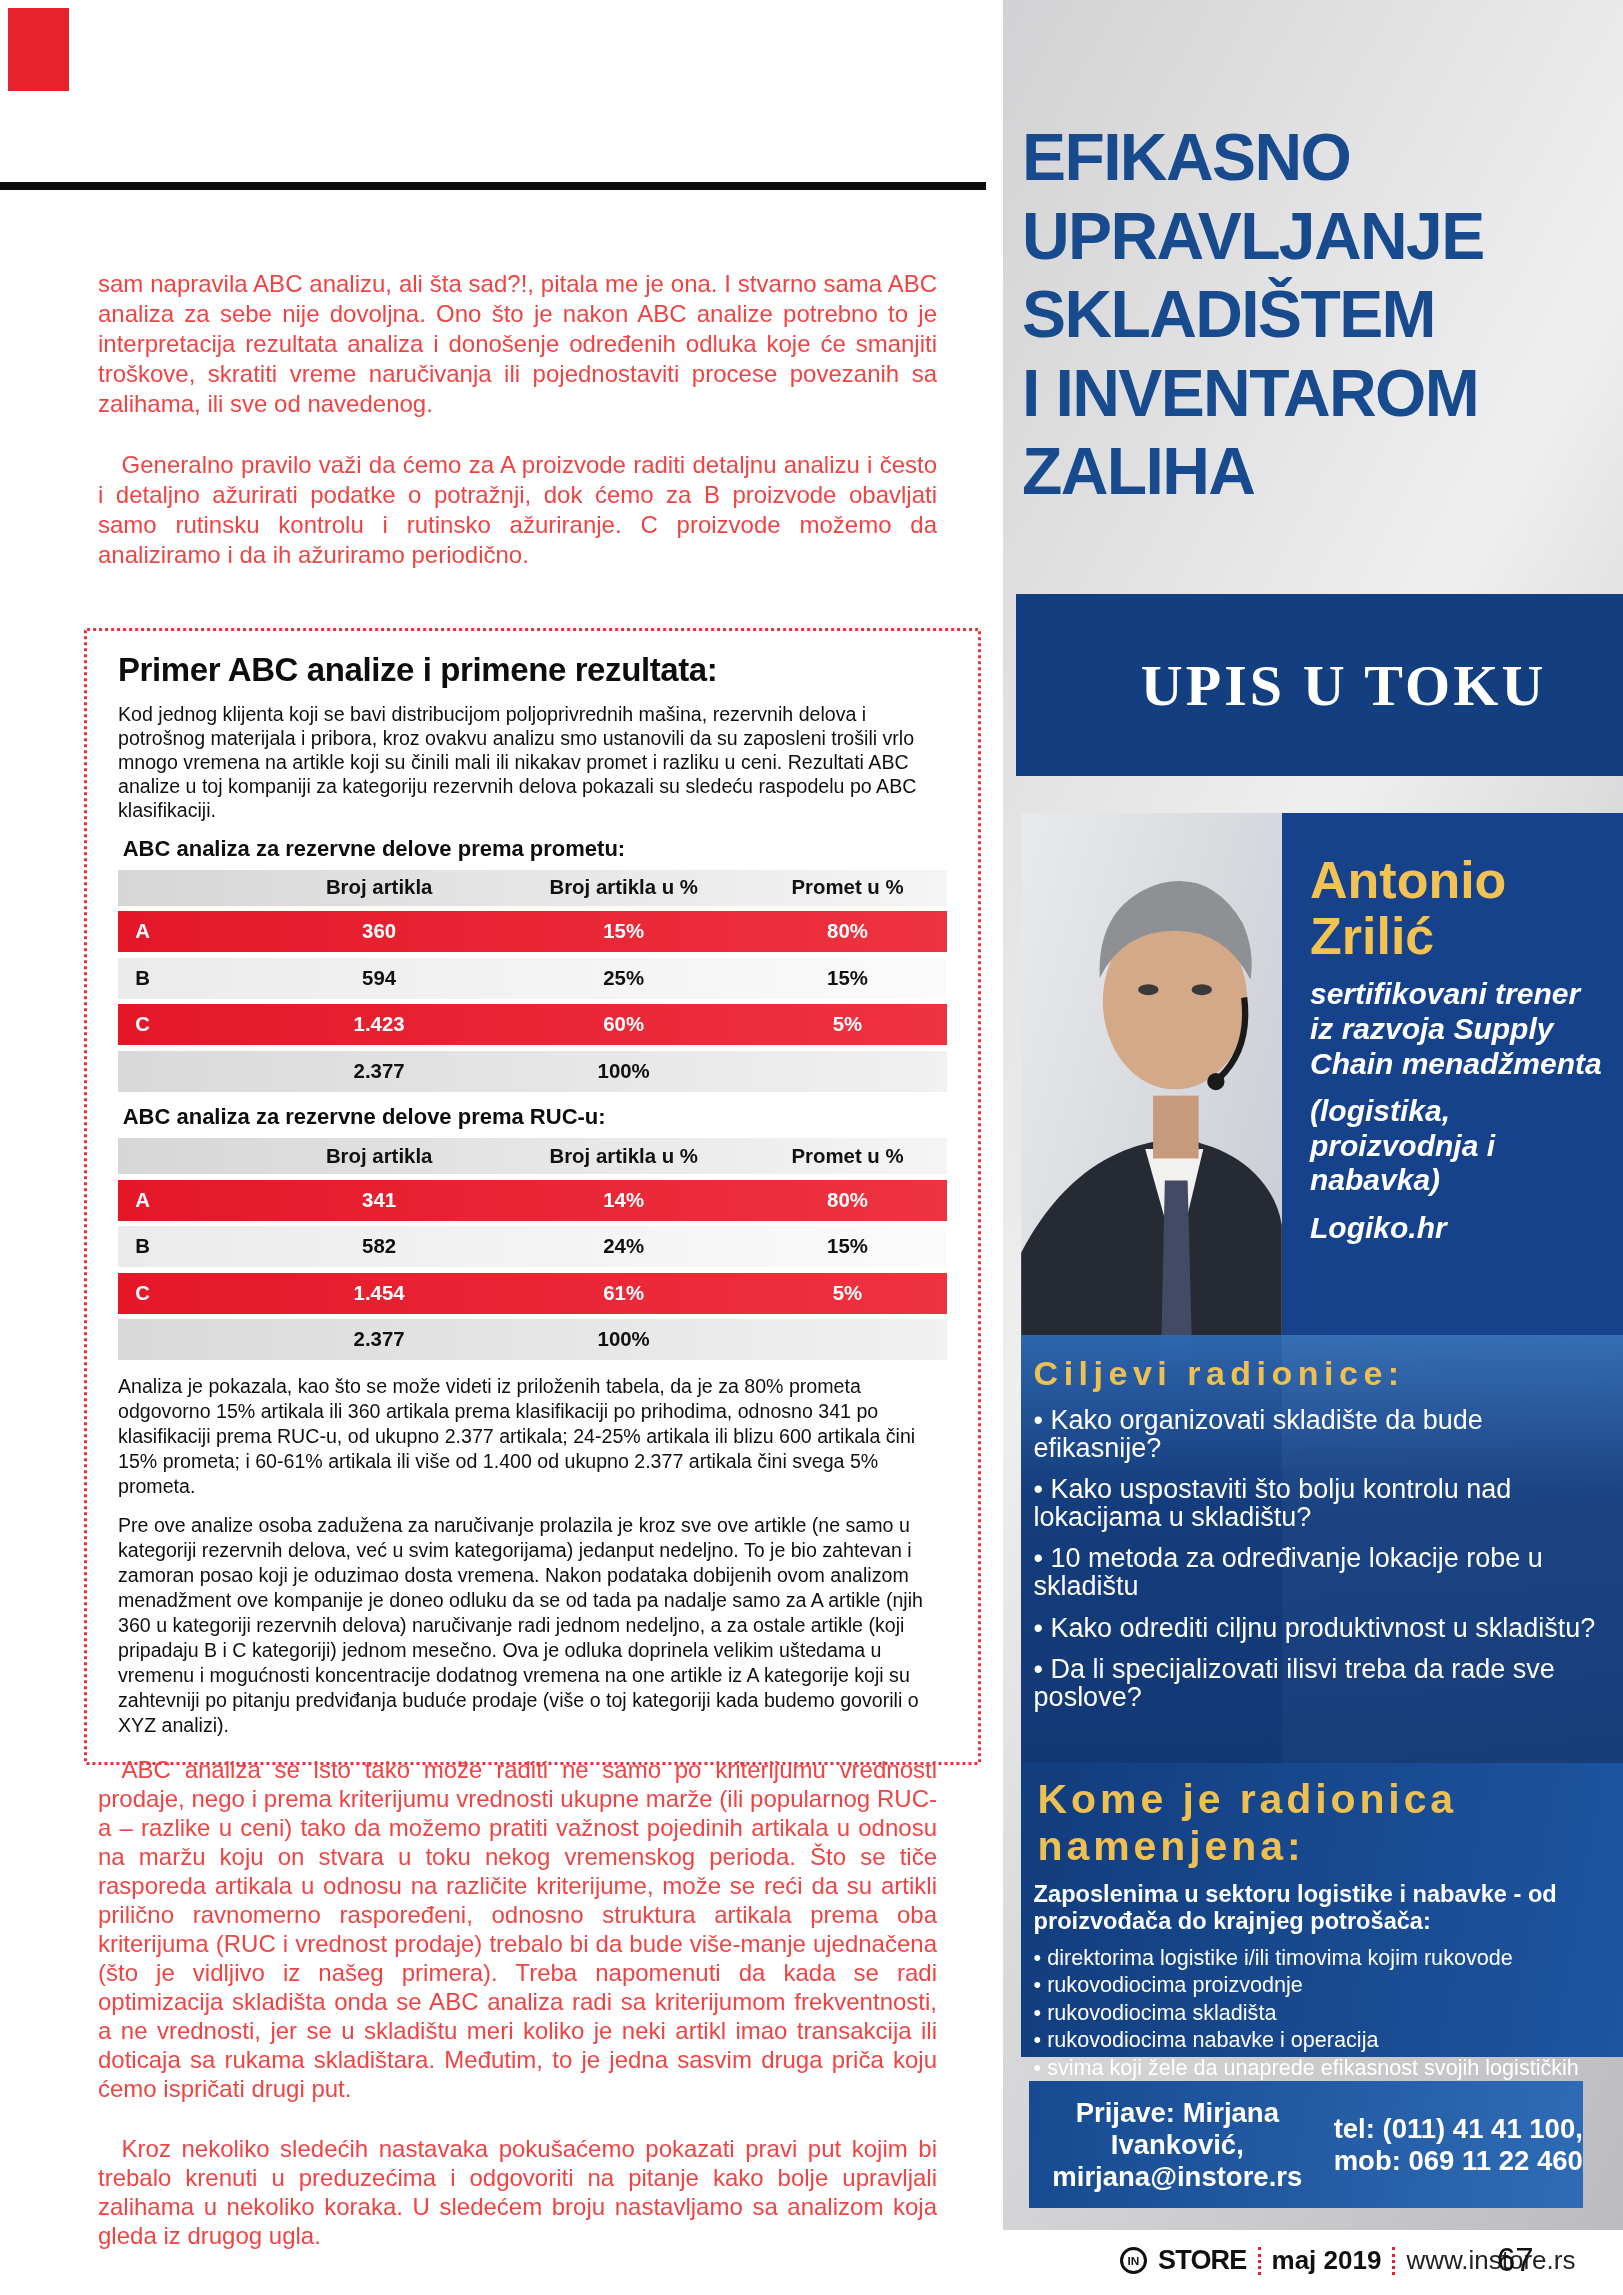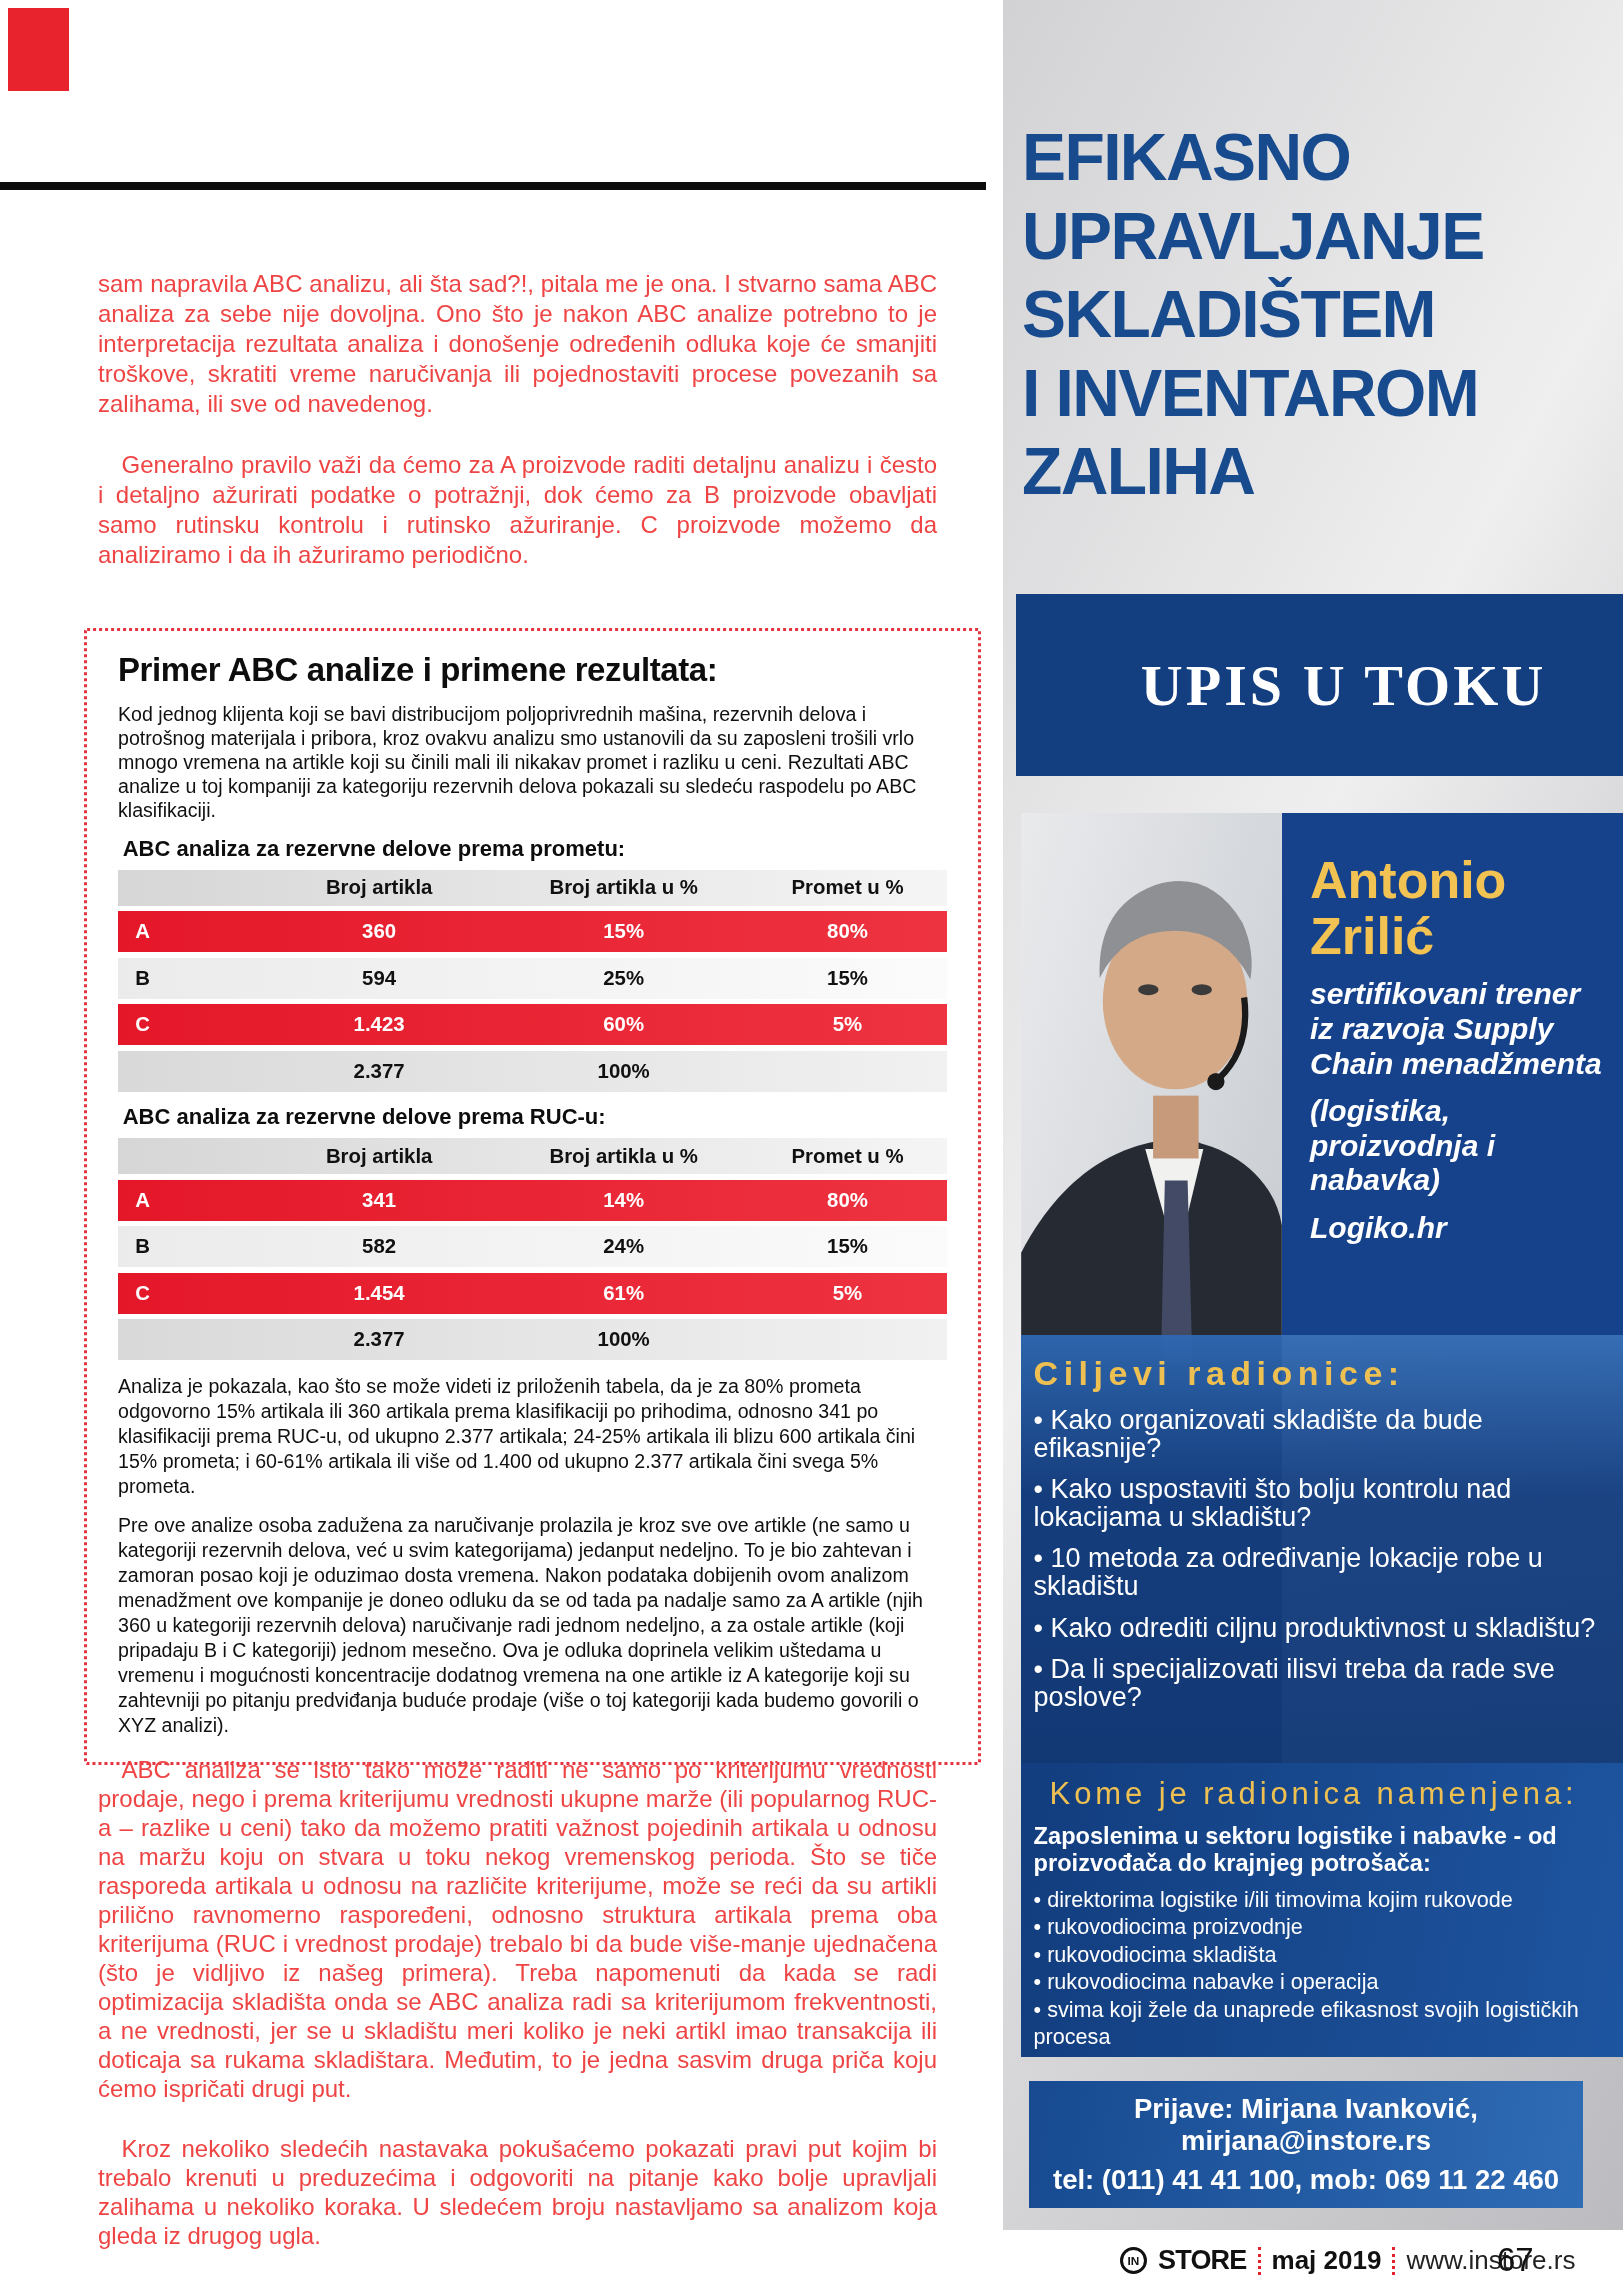--- a/index.html
+++ b/index.html
@@ -52,27 +52,27 @@
   .name-line{color:#f2c353;font-weight:bold;font-size:52px;line-height:1.08;}
   .cred{color:#ffffff;font-weight:bold;font-style:italic;font-size:30px;line-height:1.16;margin-top:12.6px;}
   .goals{position:absolute;left:18px;top:1335px;width:602px;height:528px;box-sizing:border-box;
       background:linear-gradient(180deg,rgba(46,104,178,0.95) 0%,rgba(20,62,128,0.96) 30%,rgba(17,55,115,0.97) 100%);
       padding:19px 19px 0 12.6px;}
   .panel-title{color:#eec052;font-weight:bold;font-size:34px;letter-spacing:5.5px;margin:0 0 12.6px 0;}
   .goal-item{color:#ffffff;font-size:27px;line-height:28px;margin-bottom:13.4px;}
   .goal-item::before{content:"• ";}
   .audience{position:absolute;left:18px;top:1763px;width:602px;height:294px;box-sizing:border-box;
       background:linear-gradient(100deg,#123d7e,#1e55a0);padding:12.6px 19px 0 12.6px;}
-  .panel-title2{color:#eec052;font-weight:normal;font-size:31px;letter-spacing:3.9px;margin:0 0 11px 16px;}
+  .panel-title2{color:#eec052;font-weight:bold;font-size:41px;letter-spacing:3.9px;margin:0 0 11px 4px;}
   .aud-intro{color:#ffffff;font-weight:bold;font-size:23.6px;line-height:27px;margin-bottom:9.4px;}
   .aud-item{color:#ffffff;font-size:21.6px;line-height:27.5px;}
   .aud-item::before{content:"• ";}
   .contact{position:absolute;left:26px;top:2081px;width:554px;height:127px;
       background:linear-gradient(100deg,#174a90,#2f6cb6);
-      display:flex;flex-direction:column;align-items:center;justify-content:center;gap:7.9px;}
+      display:flex;flex-direction:row;align-items:center;justify-content:center;gap:7.9px;}
   .contact-line{color:#ffffff;font-weight:bold;font-size:27.5px;text-align:center;}
 
   
   .footer{position:absolute;left:1120px;top:2240px;height:41px;display:flex;align-items:center;gap:11px;}
   .logo-circle{width:27px;height:27px;border:3.1px solid #111;border-radius:50%;box-sizing:border-box;
       display:flex;align-items:center;justify-content:center;font-weight:bold;font-size:11.8px;color:#111;}
   .brand{font-weight:bold;font-size:27px;letter-spacing:-0.8px;color:#111;}
   .divider{height:28px;border-left:3.9px dotted #e4202c;}
   .issue{font-weight:bold;font-size:26px;color:#111;}
   .site{font-size:26px;color:#222;}

